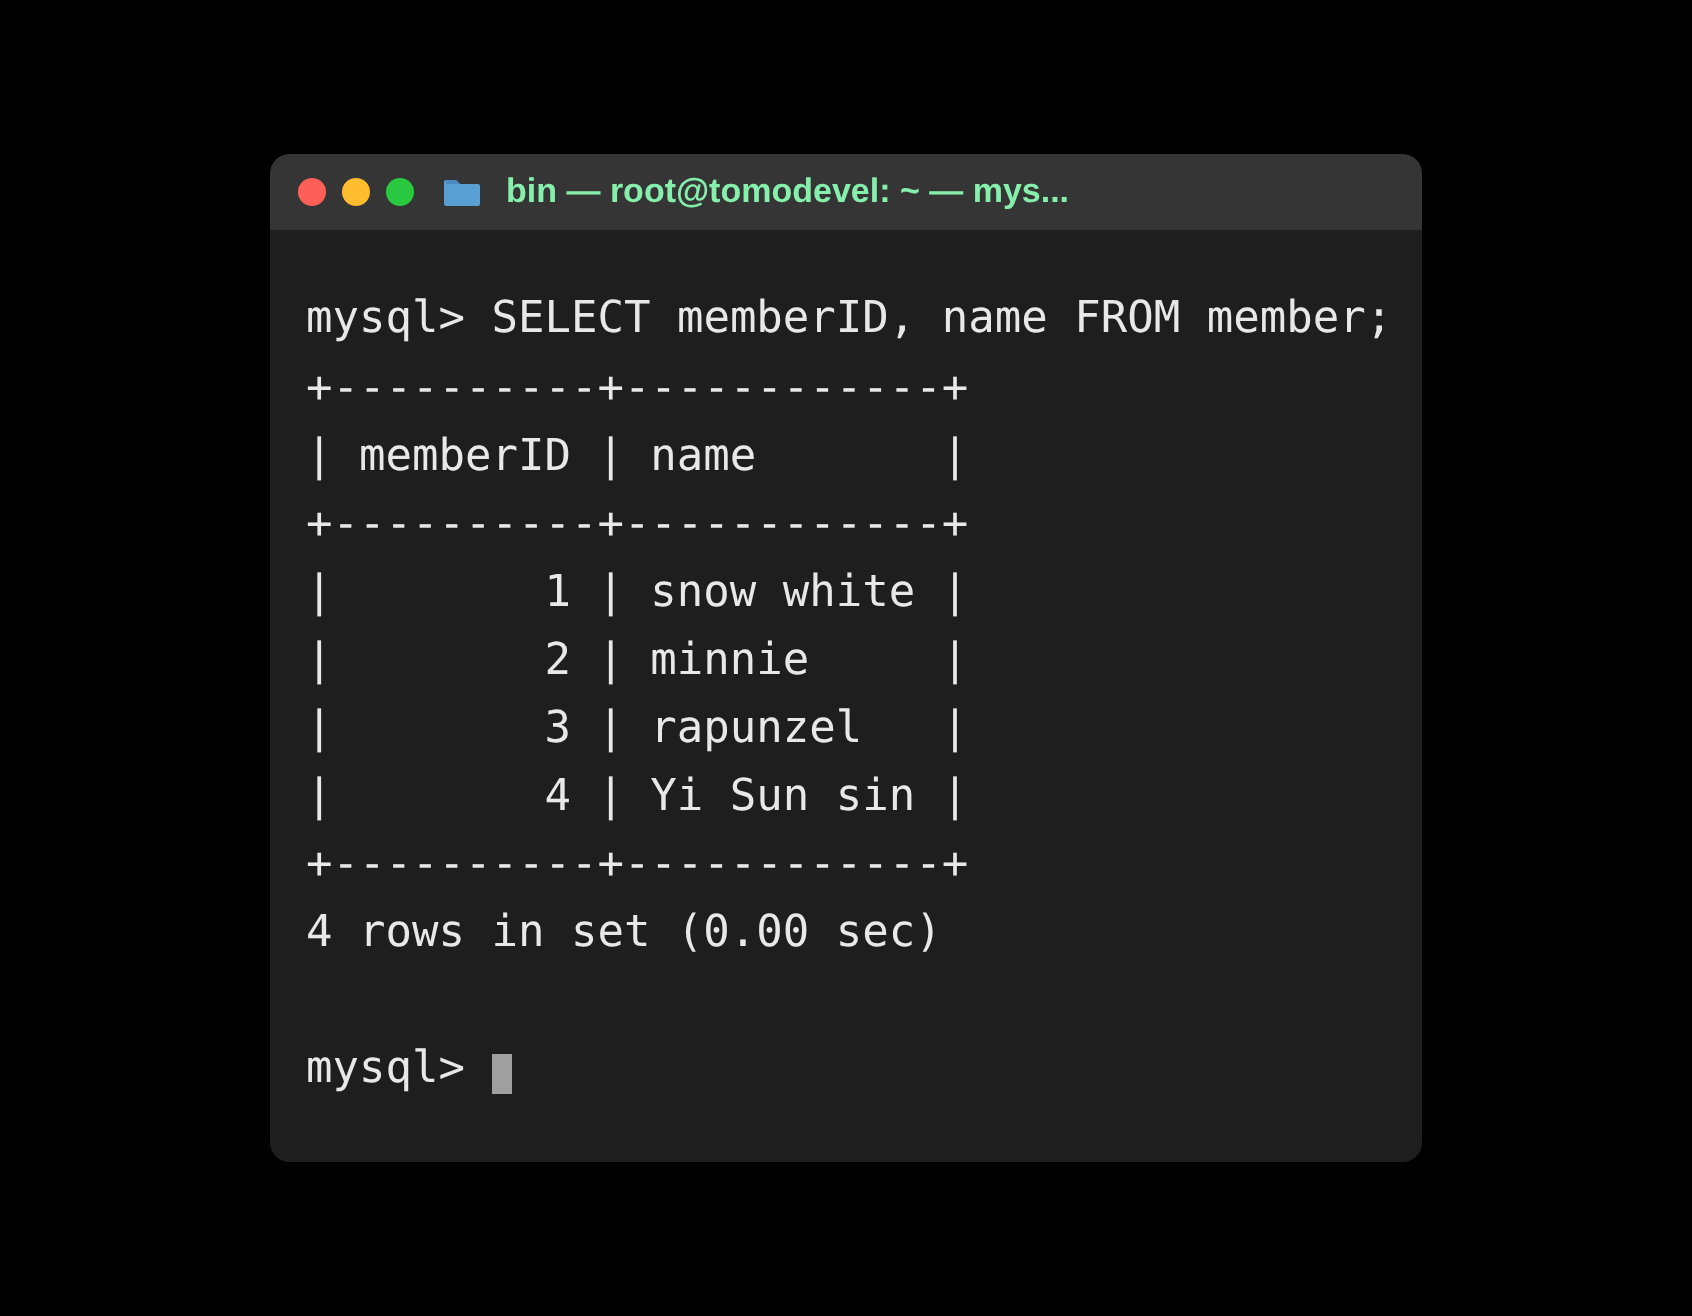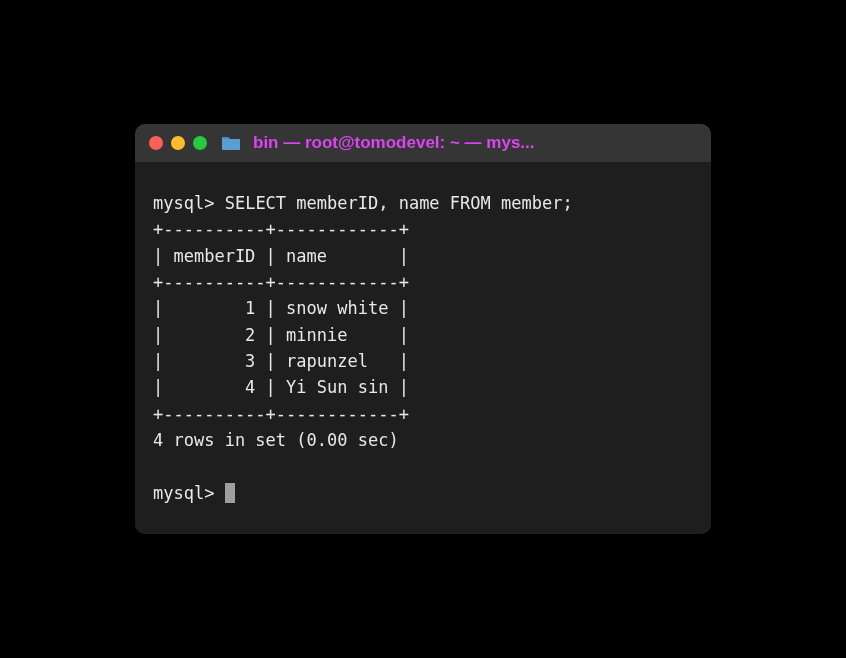--- a/index.html
+++ b/index.html
@@ -47,35 +47,35 @@
     .folder-icon {
       margin-left: 6px;
       display: flex;
       align-items: center;
     }
     .folder-icon svg {
       width: 20px;
       height: 18px;
     }
     .title-text {
-      color: #d946ef;
+      color: #86efac;
       font-size: 17px;
       font-weight: 600;
       margin-left: 4px;
       white-space: nowrap;
       overflow: hidden;
       font-family: -apple-system, BlinkMacSystemFont, "Segoe UI", sans-serif;
     }
     .terminal-body {
       padding: 28px 18px 28px 18px;
       background: #1e1e1e;
     }
     .terminal-content {
       color: #e8e8e8;
-      font-size: 17px;
+      font-size: 22px;
       line-height: 1.55;
       white-space: pre;
       font-family: "SF Mono", Monaco, Menlo, Consolas, monospace;
     }
     .cursor {
       display: inline-block;
       width: 10px;
       height: 20px;
       background: #9f9f9f;
       vertical-align: text-bottom;

